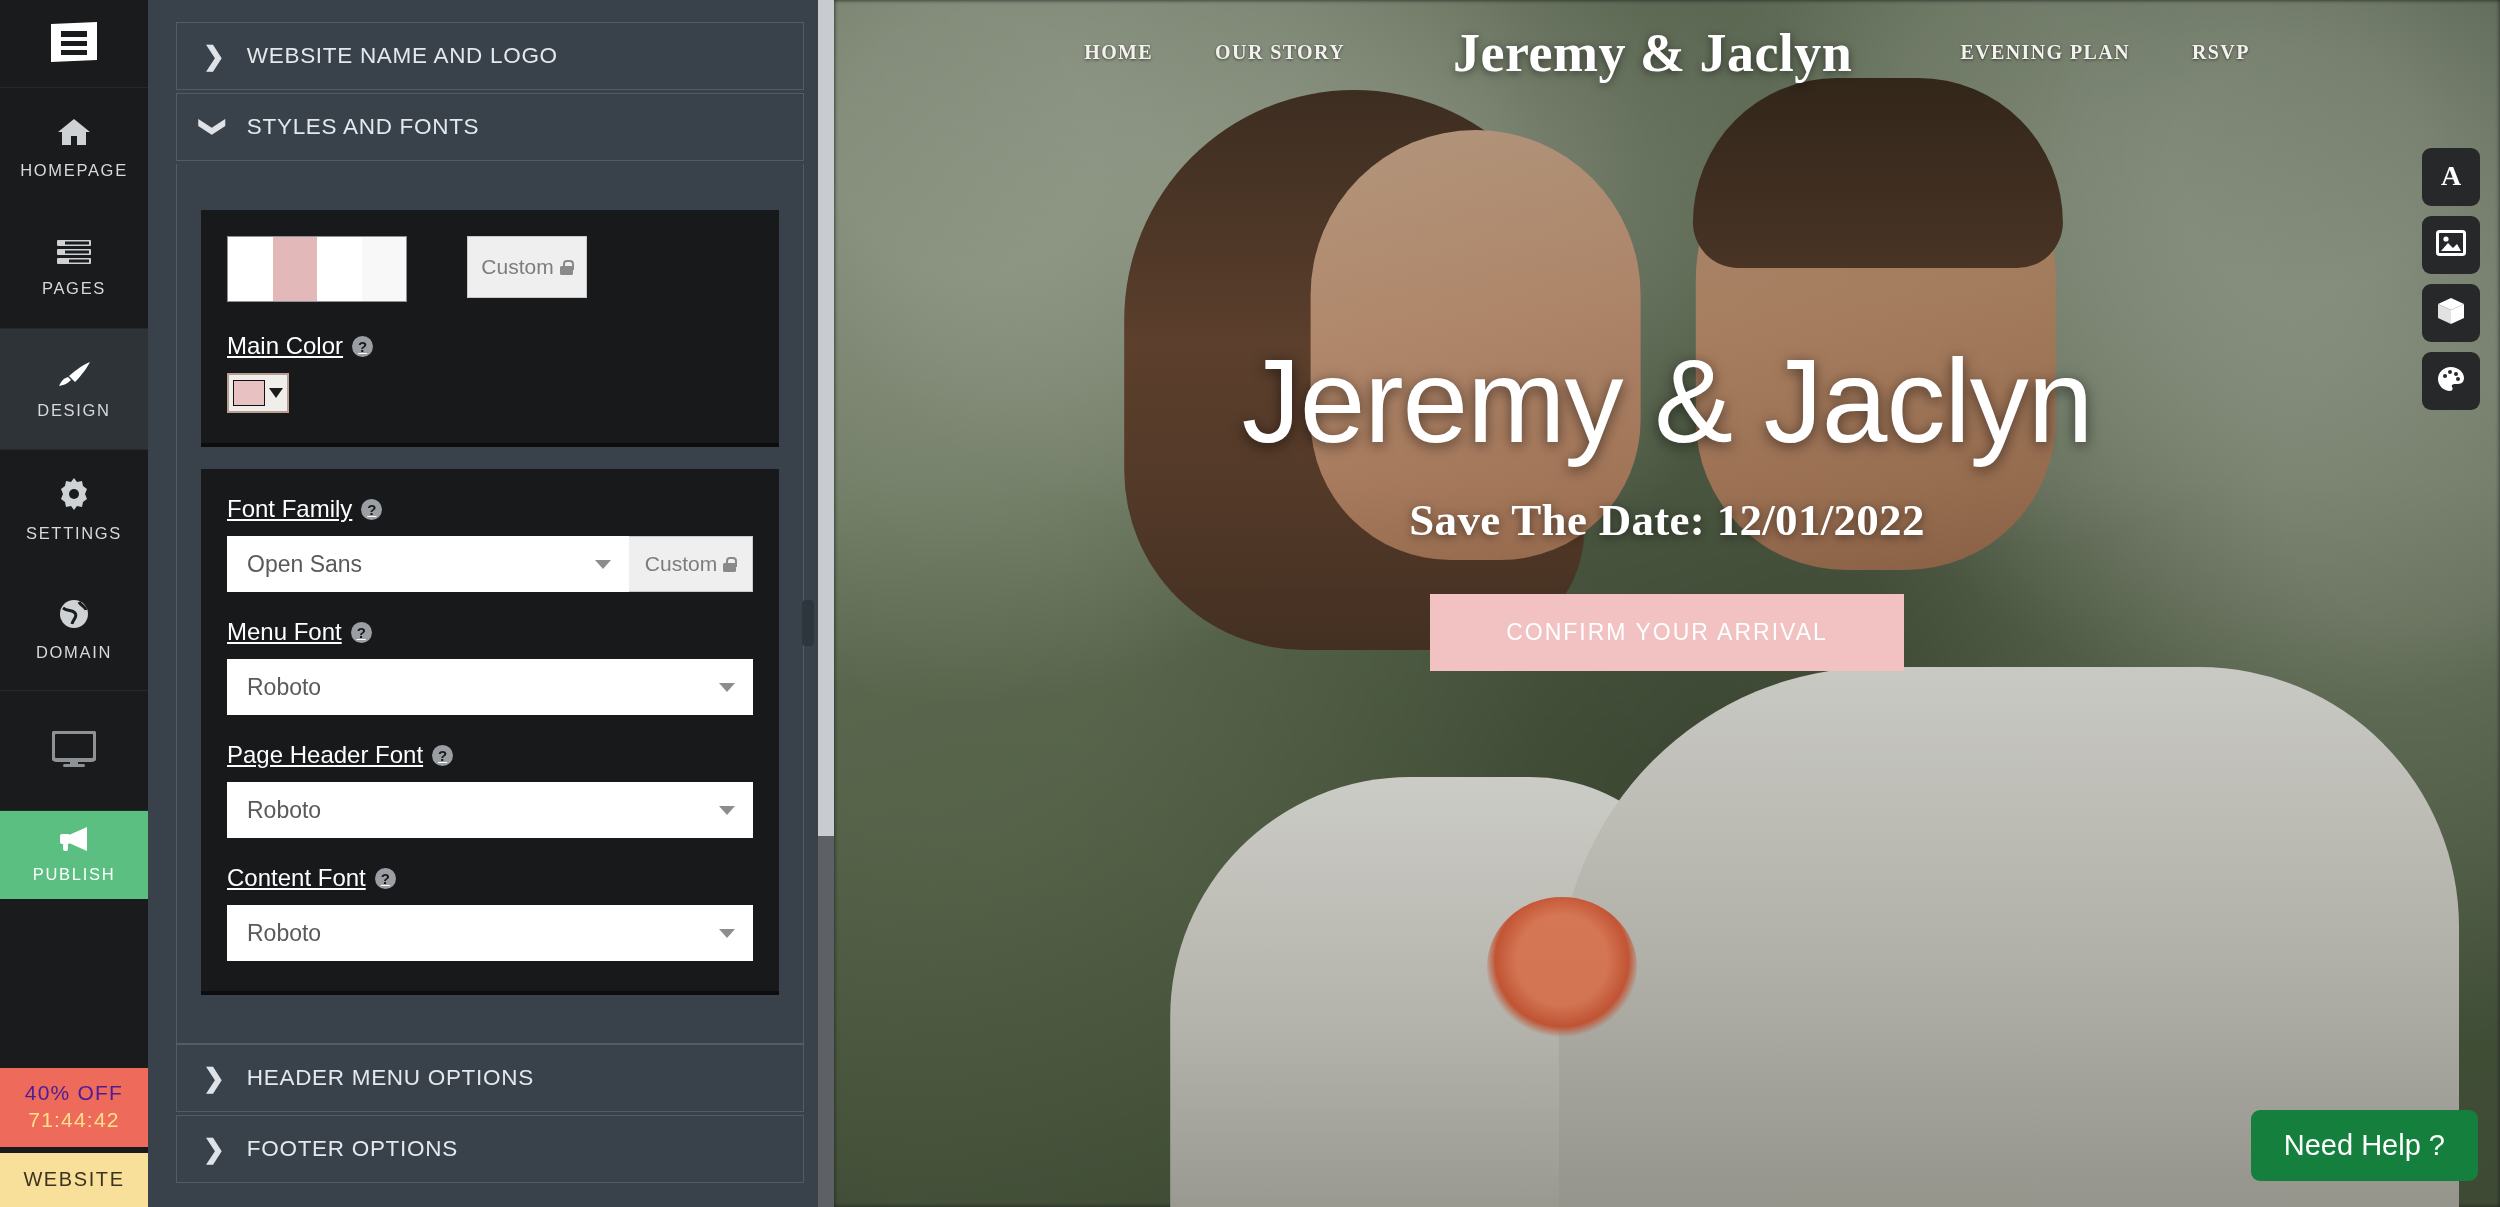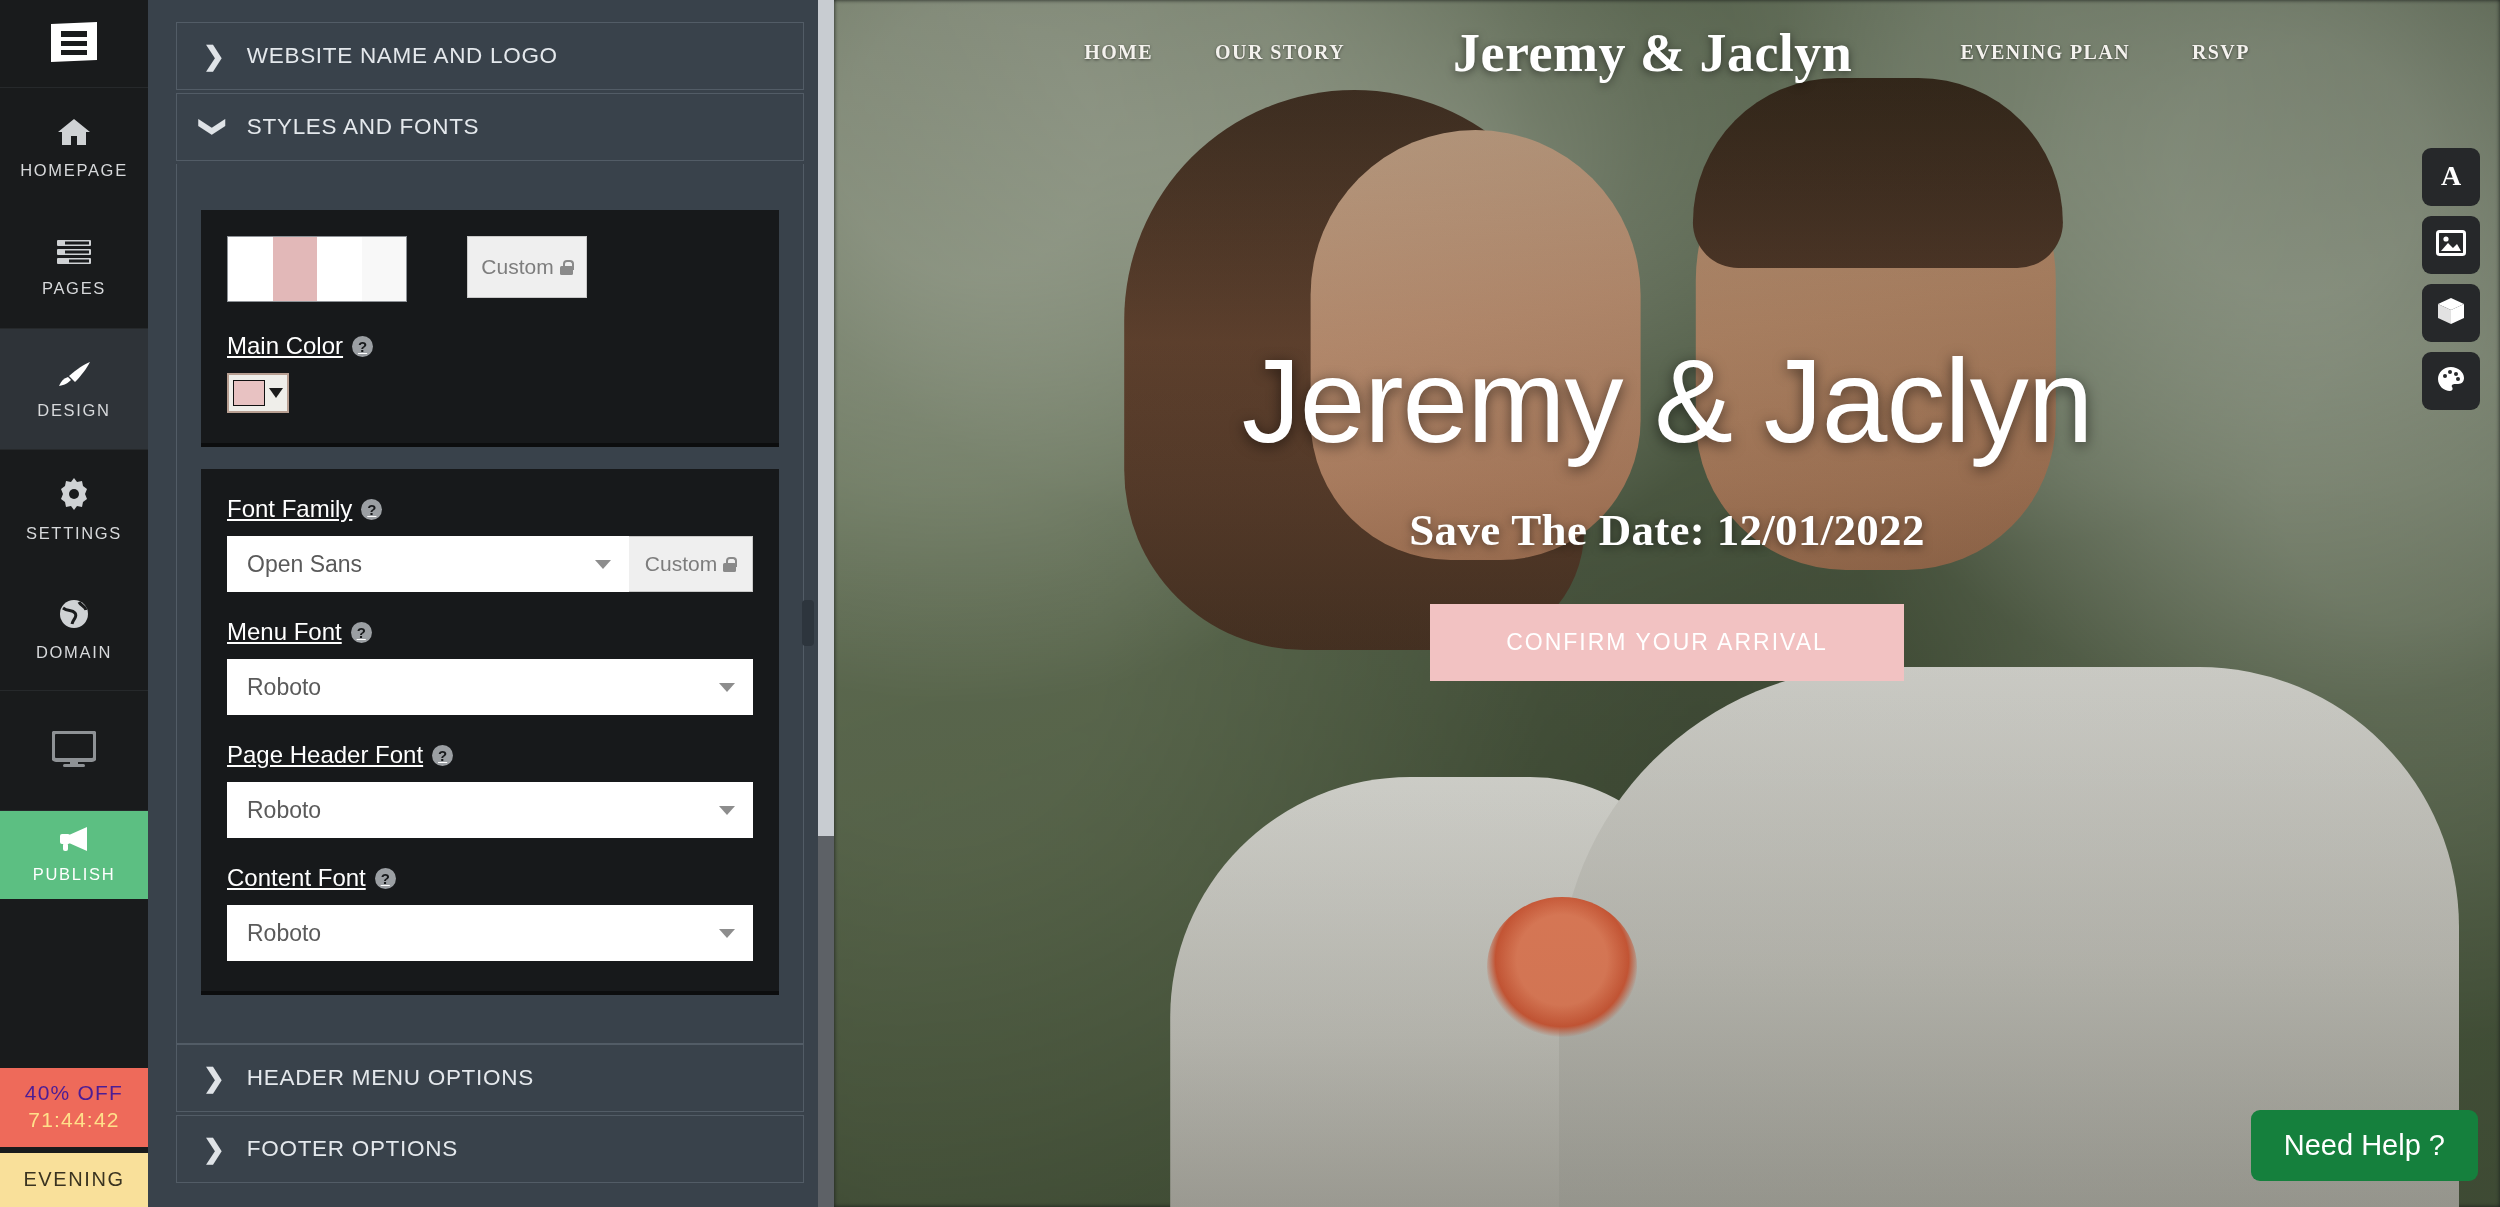--- a/index.html
+++ b/index.html
@@ -251,21 +251,21 @@
     position: absolute; left: 0; right: 0; top: 340px;
     text-align: center; z-index: 4;
   }
   .hero-title {
     color: #ffffff; font-size: 118px; font-weight: 400; line-height: 1.05;
     letter-spacing: -1px;
     text-shadow: 0 3px 14px rgba(0,0,0,0.55);
   }
   .hero-sub {
     color: #ffffff; font-family: "Liberation Serif", serif; font-weight: 700;
-    font-size: 45px; margin-top: 40px; letter-spacing: 0.3px;
+    font-size: 45px; margin-top: 30px; letter-spacing: 0.3px;
     text-shadow: 0 2px 10px rgba(0,0,0,0.5);
   }
   .hero-cta {
     display: inline-block; margin-top: 48px;
     background: #f2c2c2; color: #ffffff;
     font-size: 23px; letter-spacing: 2px;
     padding: 25px 76px; border: none; cursor: pointer;
   }
 
   .right-tools {
@@ -382,21 +382,21 @@
       </span>
       <span class="rail-label">PUBLISH</span>
     </div>
 
     <div class="rail-spacer"></div>
 
     <div class="rail-discount">
       <span class="d-off">40% OFF</span>
       <span class="d-timer">71:44:42</span>
     </div>
-    <div class="rail-upgrade">EVENING</div>
+    <div class="rail-upgrade">WEBSITE</div>
   </div>
 
   <div class="panel">
 
     <div class="accordion-head">
       <span class="chev">❯</span>
       <span class="accordion-title">WEBSITE NAME AND LOGO</span>
     </div>
 
     <div>

